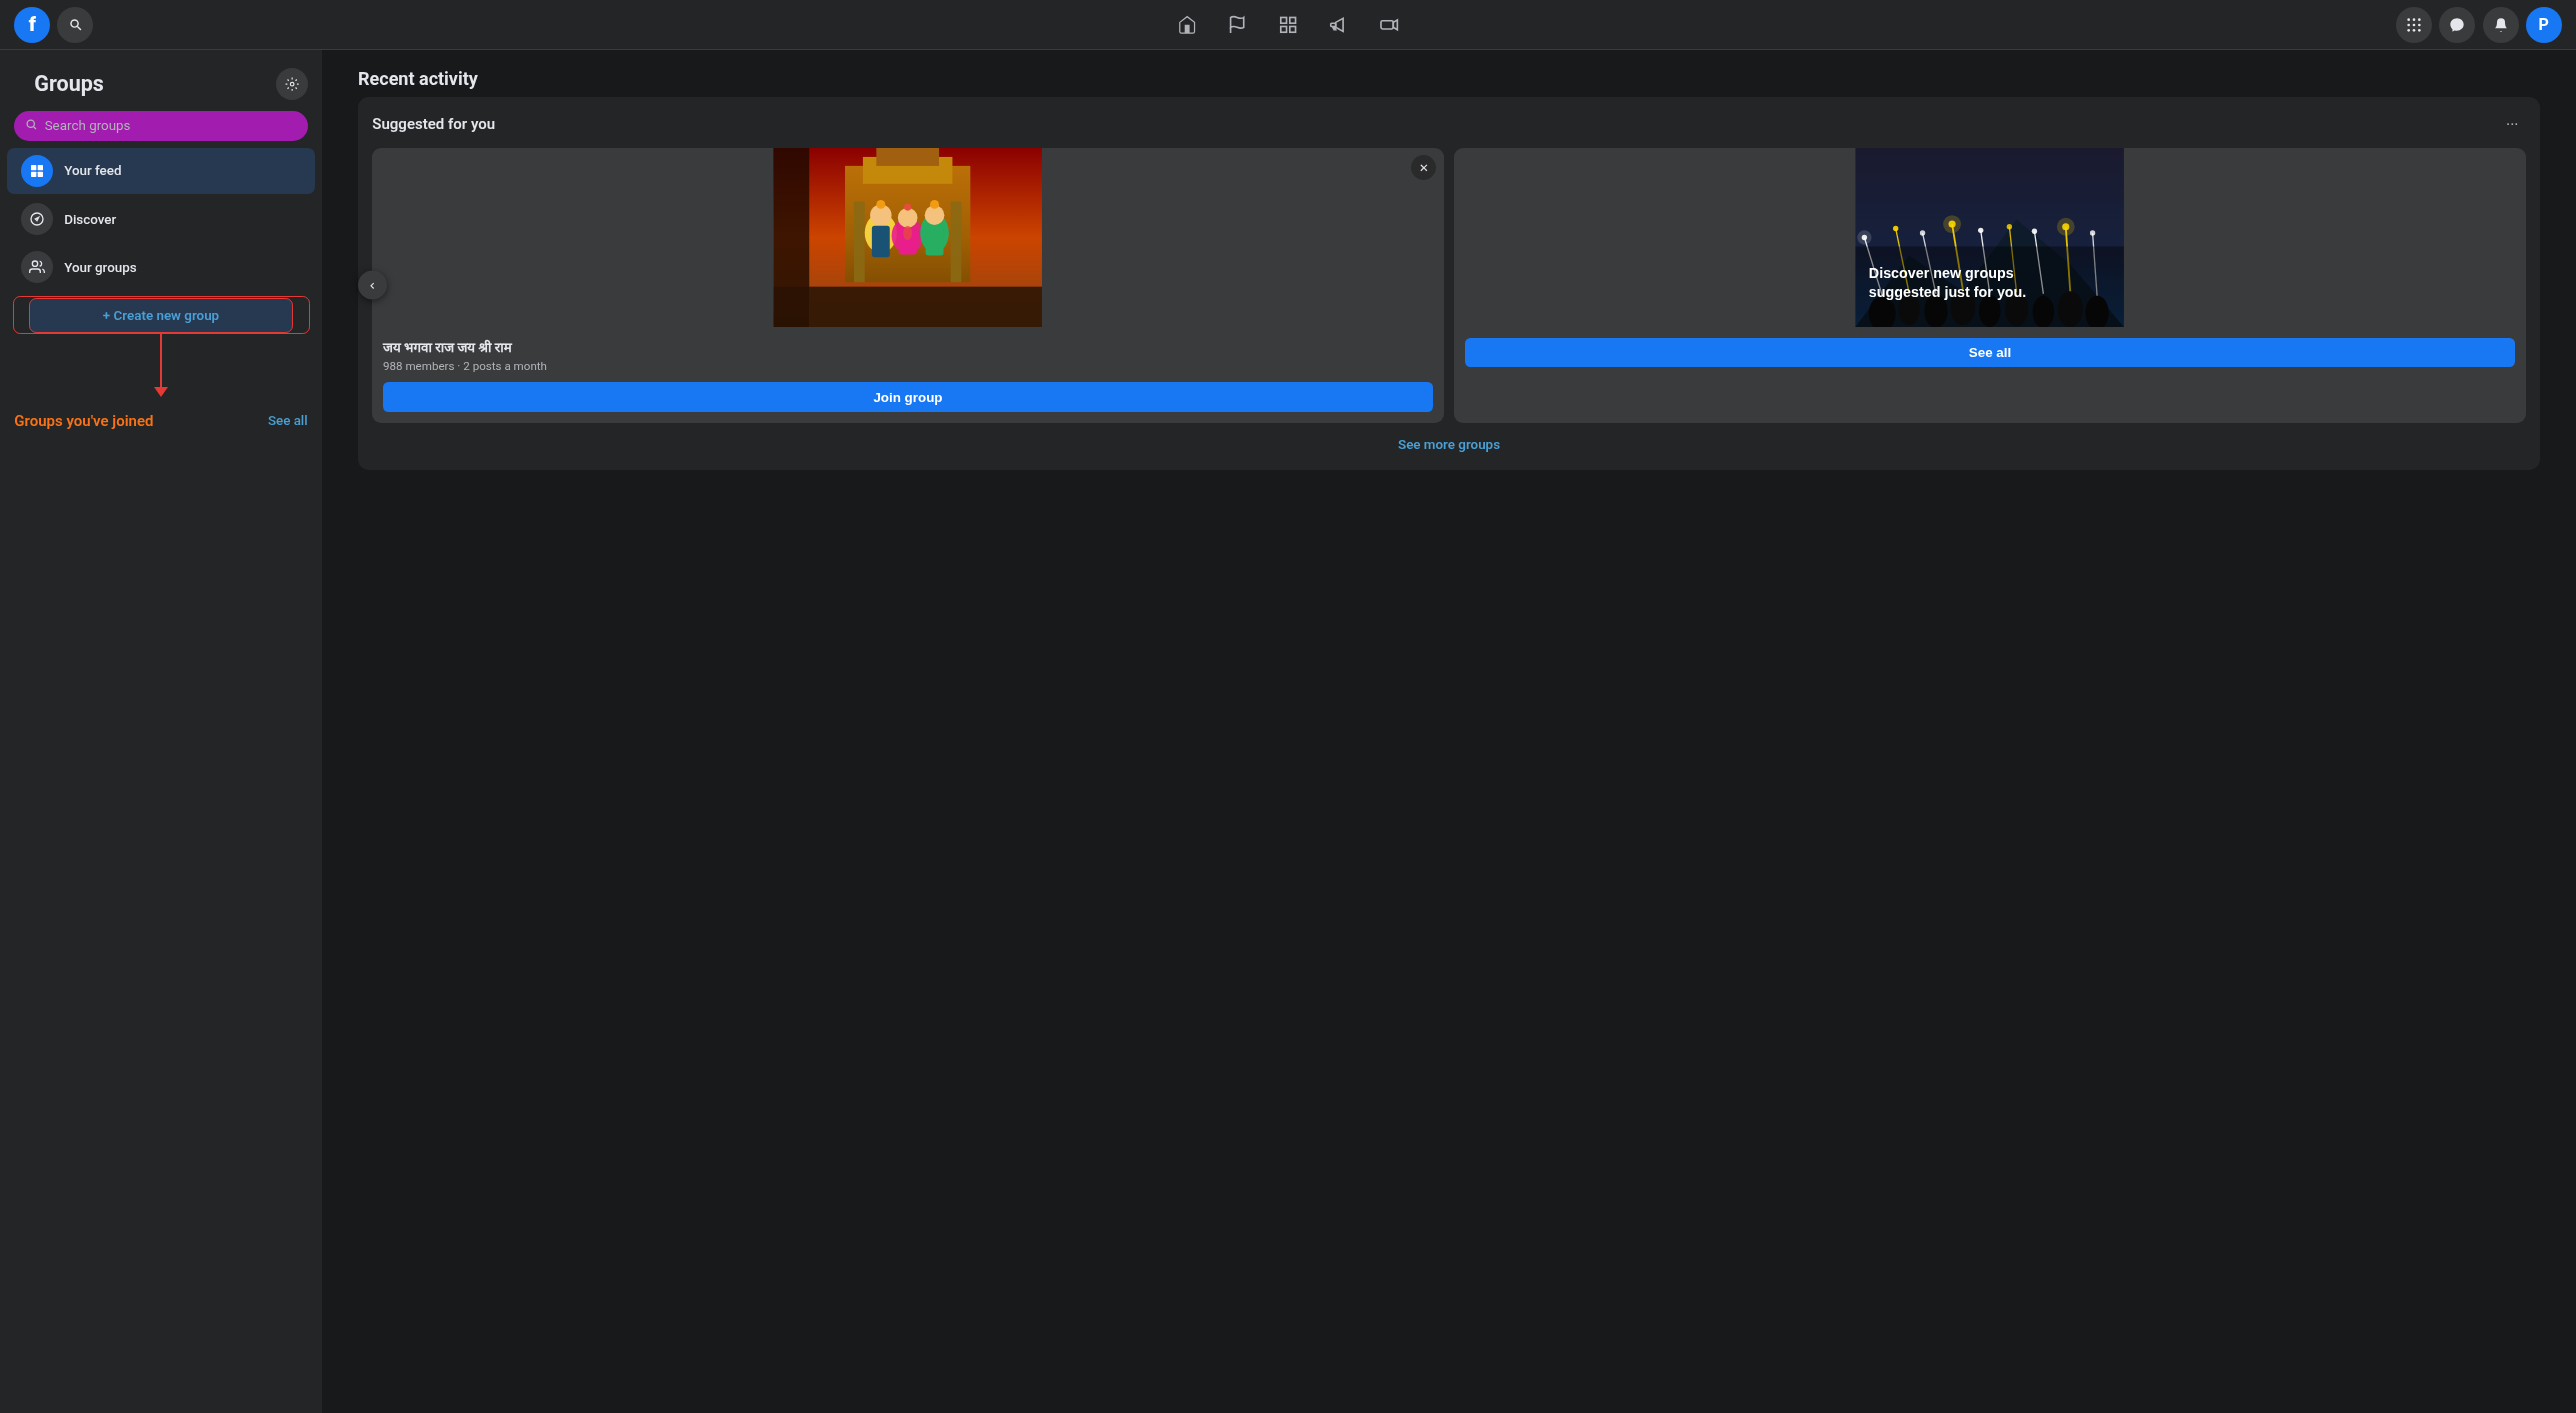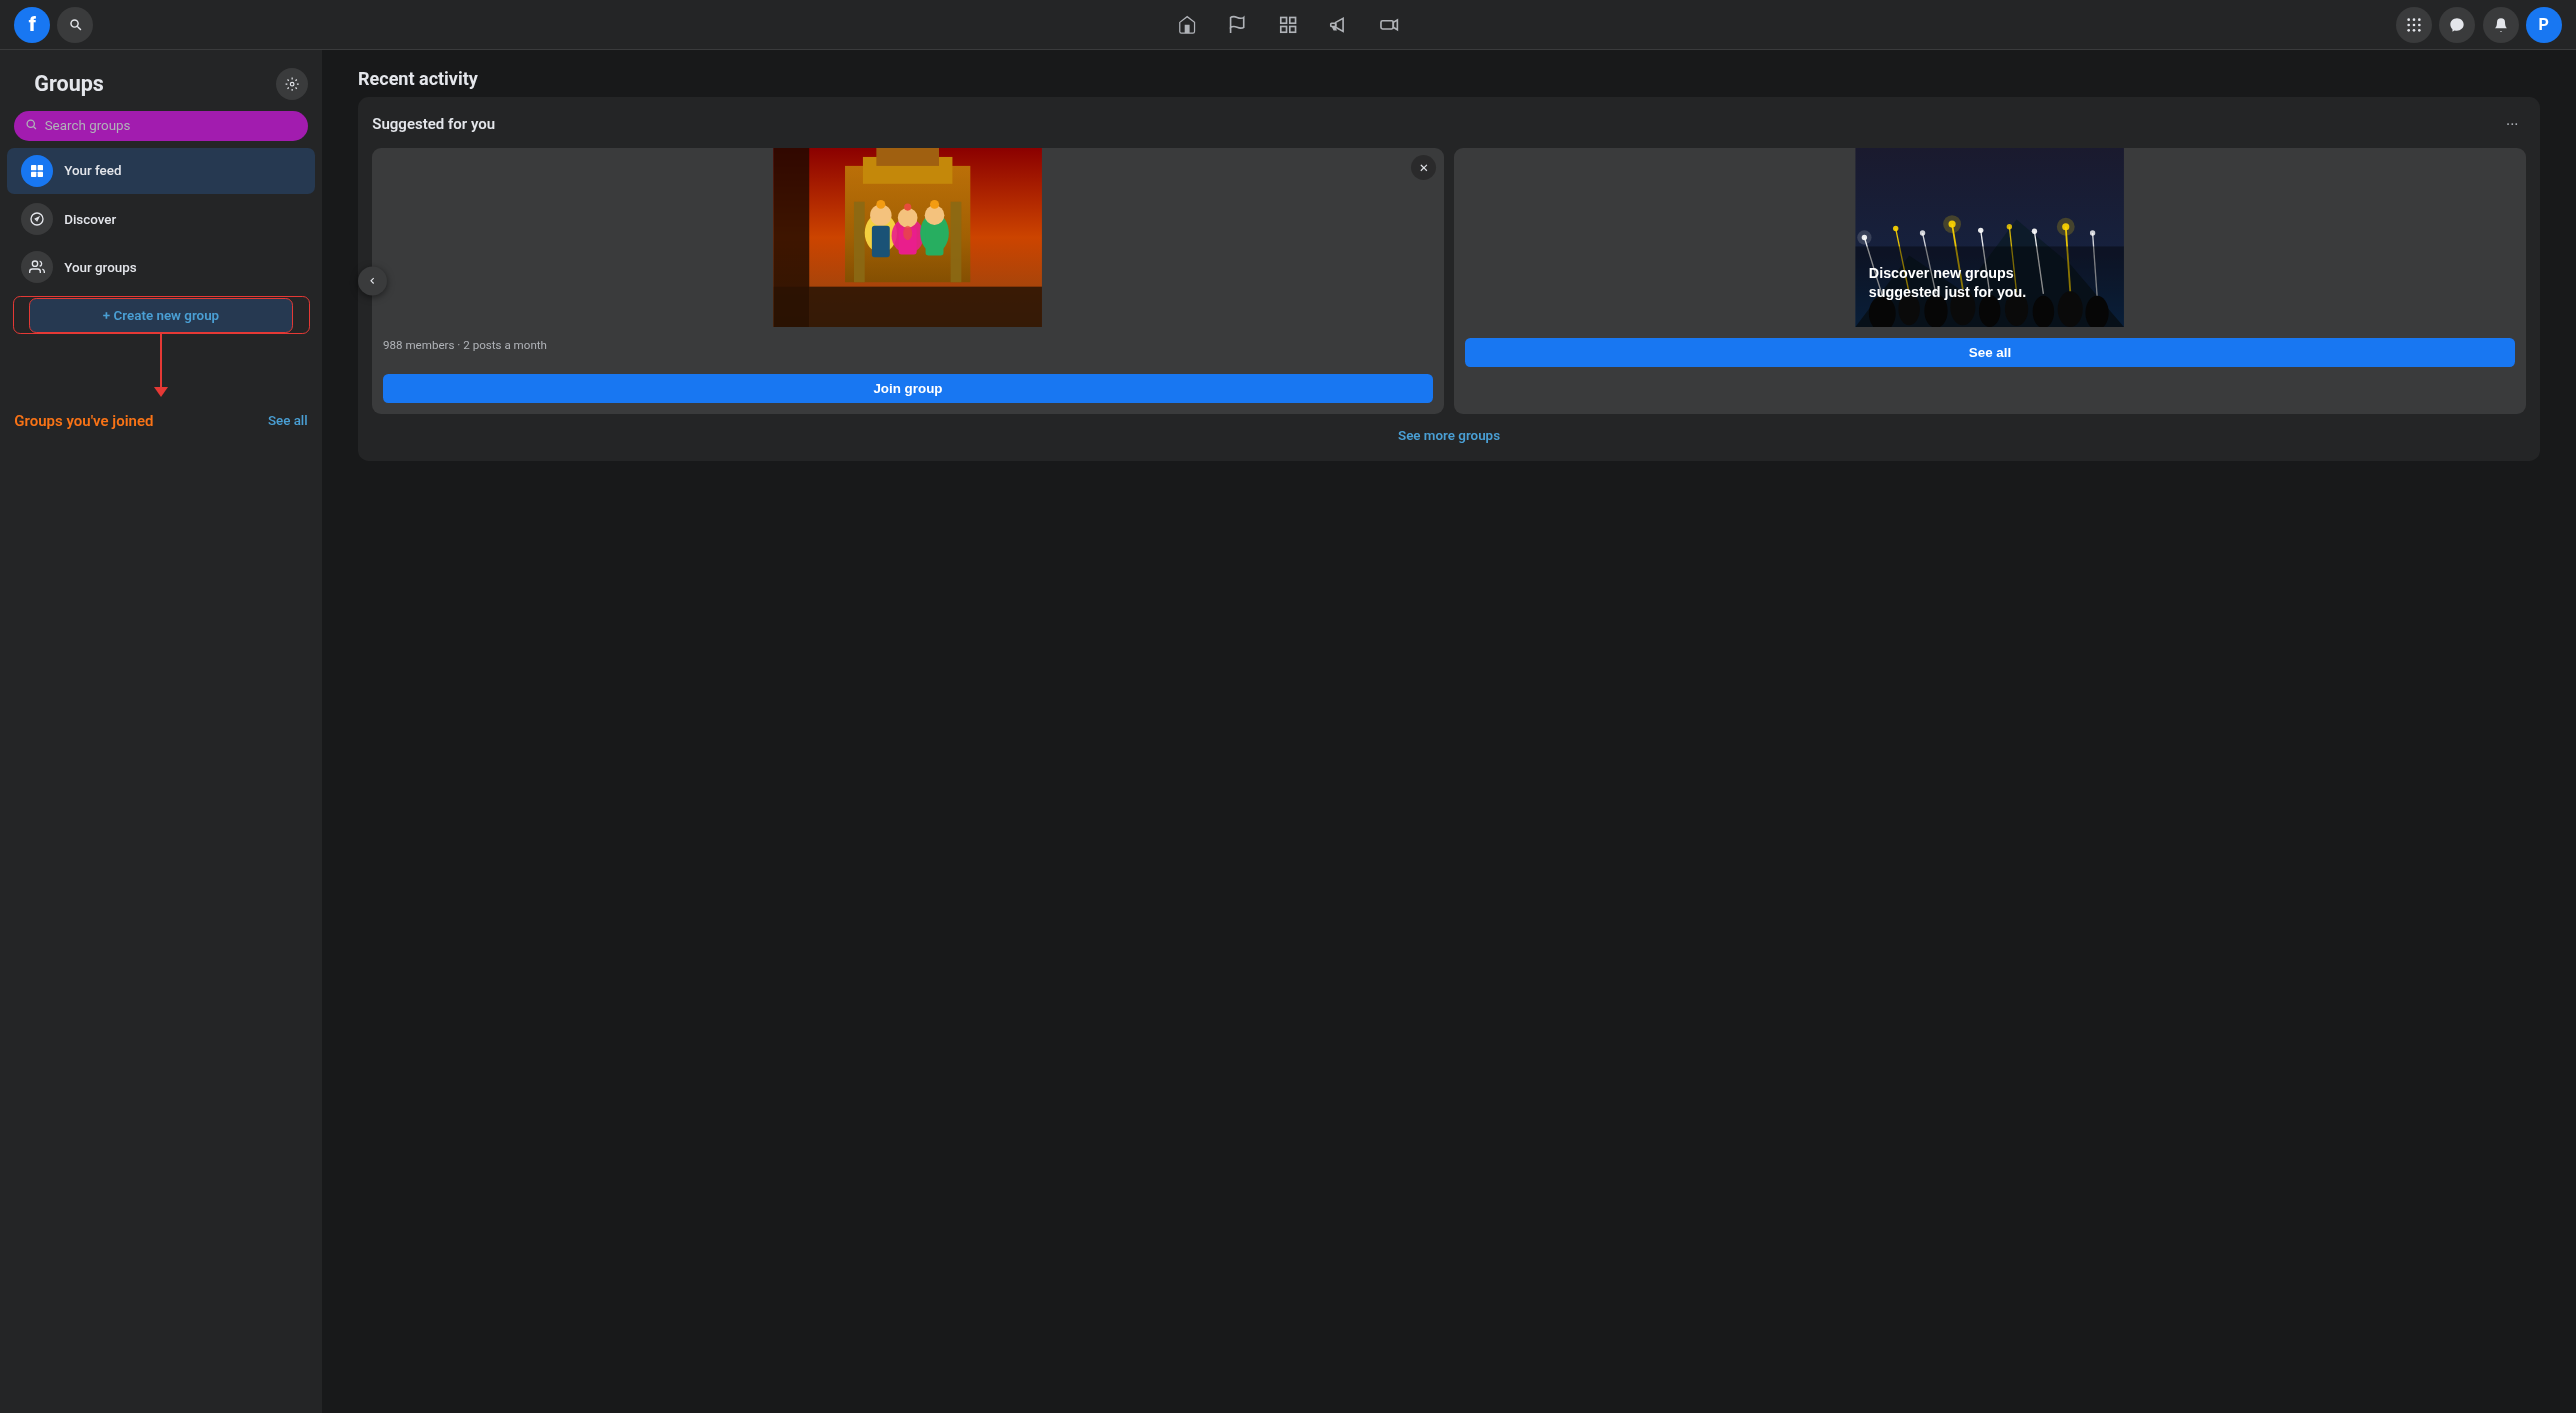--- a/index.html
+++ b/index.html
@@ -320,21 +320,21 @@
     }
     .group-card-name {
       font-size: 13.4px;
       font-weight: 600;
       color: #e4e6eb;
       margin-bottom: 3.6px;
     }
     .group-card-meta {
       font-size: 11.6px;
       color: #b0b3b8;
-      margin-bottom: 22px;
+      margin-bottom: 9px;
     }
     .join-group-btn {
       width: 100%;
       background: #1877f2;
       color: white;
       border: none;
       border-radius: 5.4px;
       padding: 7.2px 0;
       font-size: 13.4px;
       font-weight: 600;
@@ -691,20 +691,21 @@
 
               <rect x="0" y="155" width="300" height="45" fill="#5D2E0C" opacity="0.7"></rect>
 
               <rect x="0" y="0" width="40" height="200" fill="#1a0a00" opacity="0.8"></rect>
 
               <rect x="40" y="155" width="260" height="45" fill="rgba(0,0,0,0.5)"></rect>
             </svg>
             <div class="close-card-btn">✕</div>
           </div>
           <div class="group-card-body">
+            <div class="group-card-name">जय भगवा राज जय श्री राम</div>
             <div class="group-card-meta">
               <span>988 members</span>
               <span> · </span>
               <span>2 posts a month</span>
             </div>
             <button class="join-group-btn">Join group</button>
           </div>
         </div>
 
         <div class="discover-card">

